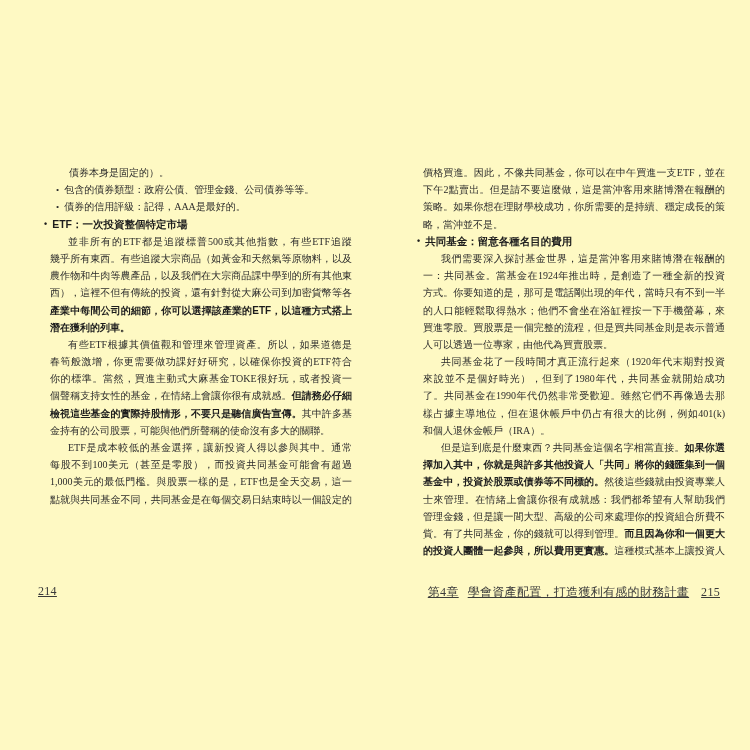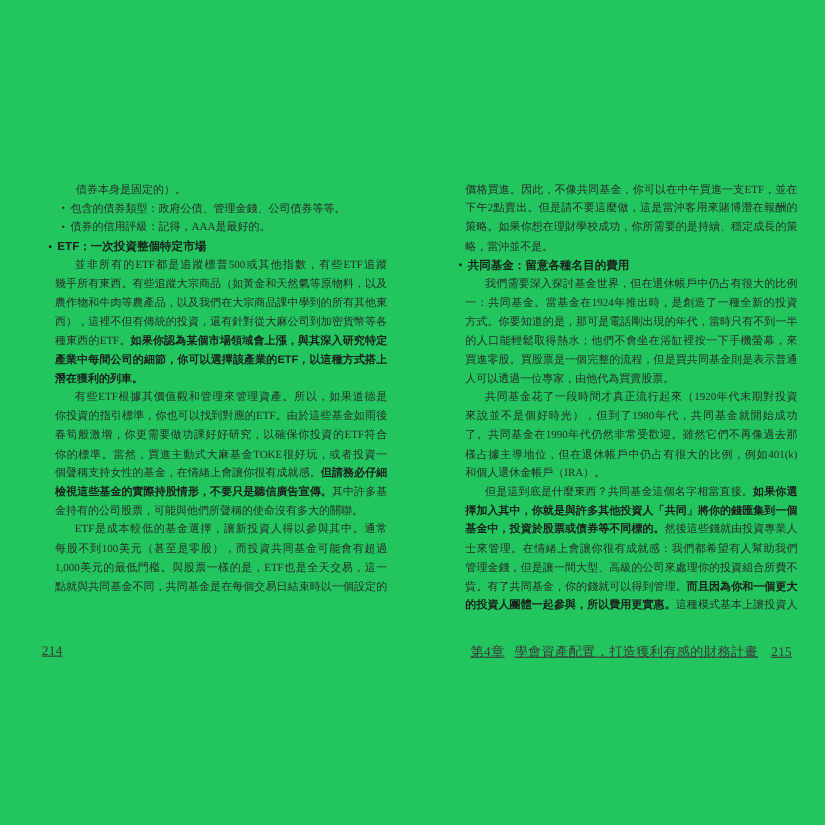--- a/index.html
+++ b/index.html
@@ -1,21 +1,21 @@
 <!DOCTYPE html>
 <html><head>
 <meta charset="utf-8">
 <style>
   html,body{margin:0;padding:0;}
   body{
     width:750px;height:750px;background:#ffffff;position:relative;
     font-family:"Liberation Serif","DejaVu Serif",serif;
     color:#2b2b2b;overflow:hidden;
   }
-  .spread{position:absolute;inset:0;background:#22c55e;}
+  .spread{position:absolute;inset:0;background:#fef9c3;}
   .text-column{position:absolute;top:164px;}
   #left-col{left:44px;width:308px;}
   #right-col{left:417px;width:308px;}
   .line{
     font-size:10px;line-height:17.2px;height:17.2px;
     text-align:justify;text-align-last:justify;
     letter-spacing:0;
   }
   .line.end{text-align-last:left;}
   .line.body{padding-left:6px;}
@@ -45,43 +45,41 @@
 
   <div id="left-col" class="text-column">
       <div class="line bullet-cont end"><span>債券本身是固定的）。</span></div>
       <div class="line bullet end"><span class="bullet-mark">•</span><span>包含的債券類型：政府公債、管理金錢、公司債券等等。</span></div>
       <div class="line bullet end"><span class="bullet-mark">•</span><span>債券的信用評級：記得，AAA是最好的。</span></div>
       <div class="line heading end"><span class="bullet-mark">•</span><span class="b">ETF：一次投資整個特定市場</span></div>
       <div class="line indent"><span>並非所有的ETF都是追蹤標普500或其他指數，有些ETF追蹤</span></div>
       <div class="line body"><span>幾乎所有東西。有些追蹤大宗商品（如黃金和天然氣等原物料，以及</span></div>
       <div class="line body"><span>農作物和牛肉等農產品，以及我們在大宗商品課中學到的所有其他東</span></div>
       <div class="line body"><span>西），這裡不但有傳統的投資，還有針對從大麻公司到加密貨幣等各</span></div>
-      <div class="line body"><span>種東西的ETF。</span><span class="b">如果你認為某個市場領域會上漲，與其深入研究特定</span></div>
       <div class="line body"><span class="b">產業中每間公司的細節，你可以選擇該產業的ETF，以這種方式搭上</span></div>
       <div class="line body end"><span class="b">潛在獲利的列車。</span></div>
       <div class="line indent"><span>有些ETF根據其價值觀和管理來管理資產。所以，如果道德是</span></div>
-      <div class="line body"><span>你投資的指引標準，你也可以找到對應的ETF。由於這些基金如雨後</span></div>
       <div class="line body"><span>春筍般激增，你更需要做功課好好研究，以確保你投資的ETF符合</span></div>
       <div class="line body"><span>你的標準。當然，買進主動式大麻基金TOKE很好玩，或者投資一</span></div>
       <div class="line body"><span>個聲稱支持女性的基金，在情緒上會讓你很有成就感。</span><span class="b">但請務必仔細</span></div>
       <div class="line body"><span class="b">檢視這些基金的實際持股情形，不要只是聽信廣告宣傳。</span><span>其中許多基</span></div>
       <div class="line body end"><span>金持有的公司股票，可能與他們所聲稱的使命沒有多大的關聯。</span></div>
       <div class="line indent"><span>ETF是成本較低的基金選擇，讓新投資人得以參與其中。通常</span></div>
       <div class="line body"><span>每股不到100美元（甚至是零股），而投資共同基金可能會有超過</span></div>
       <div class="line body"><span>1,000美元的最低門檻。與股票一樣的是，ETF也是全天交易，這一</span></div>
       <div class="line body"><span>點就與共同基金不同，共同基金是在每個交易日結束時以一個設定的</span></div>
     </div>
 
   <div id="right-col" class="text-column">
       <div class="line body"><span>價格買進。因此，不像共同基金，你可以在中午買進一支ETF，並在</span></div>
       <div class="line body"><span>下午2點賣出。但是請不要這麼做，這是當沖客用來賭博潛在報酬的</span></div>
       <div class="line body"><span>策略。如果你想在理財學校成功，你所需要的是持續、穩定成長的策</span></div>
       <div class="line body end"><span>略，當沖並不是。</span></div>
       <div class="line heading end"><span class="bullet-mark">•</span><span class="b">共同基金：留意各種名目的費用</span></div>
-      <div class="line indent"><span>我們需要深入探討基金世界，但在退休帳戶中仍占有很大的比例</span></div>
+      <div class="line indent"><span>我們需要深入探討基金世界，這是當沖客用來賭博潛在報酬的</span></div>
       <div class="line body"><span>一：共同基金。當基金在1924年推出時，是創造了一種全新的投資</span></div>
       <div class="line body"><span>方式。你要知道的是，那可是電話剛出現的年代，當時只有不到一半</span></div>
       <div class="line body"><span>的人口能輕鬆取得熱水；他們不會坐在浴缸裡按一下手機螢幕，來</span></div>
       <div class="line body"><span>買進零股。買股票是一個完整的流程，但是買共同基金則是表示普通</span></div>
       <div class="line body end"><span>人可以透過一位專家，由他代為買賣股票。</span></div>
       <div class="line indent"><span>共同基金花了一段時間才真正流行起來（1920年代末期對投資</span></div>
       <div class="line body"><span>來說並不是個好時光），但到了1980年代，共同基金就開始成功</span></div>
       <div class="line body"><span>了。共同基金在1990年代仍然非常受歡迎。雖然它們不再像過去那</span></div>
       <div class="line body"><span>樣占據主導地位，但在退休帳戶中仍占有很大的比例，例如401(k)</span></div>
       <div class="line body end"><span>和個人退休金帳戶（IRA）。</span></div>

